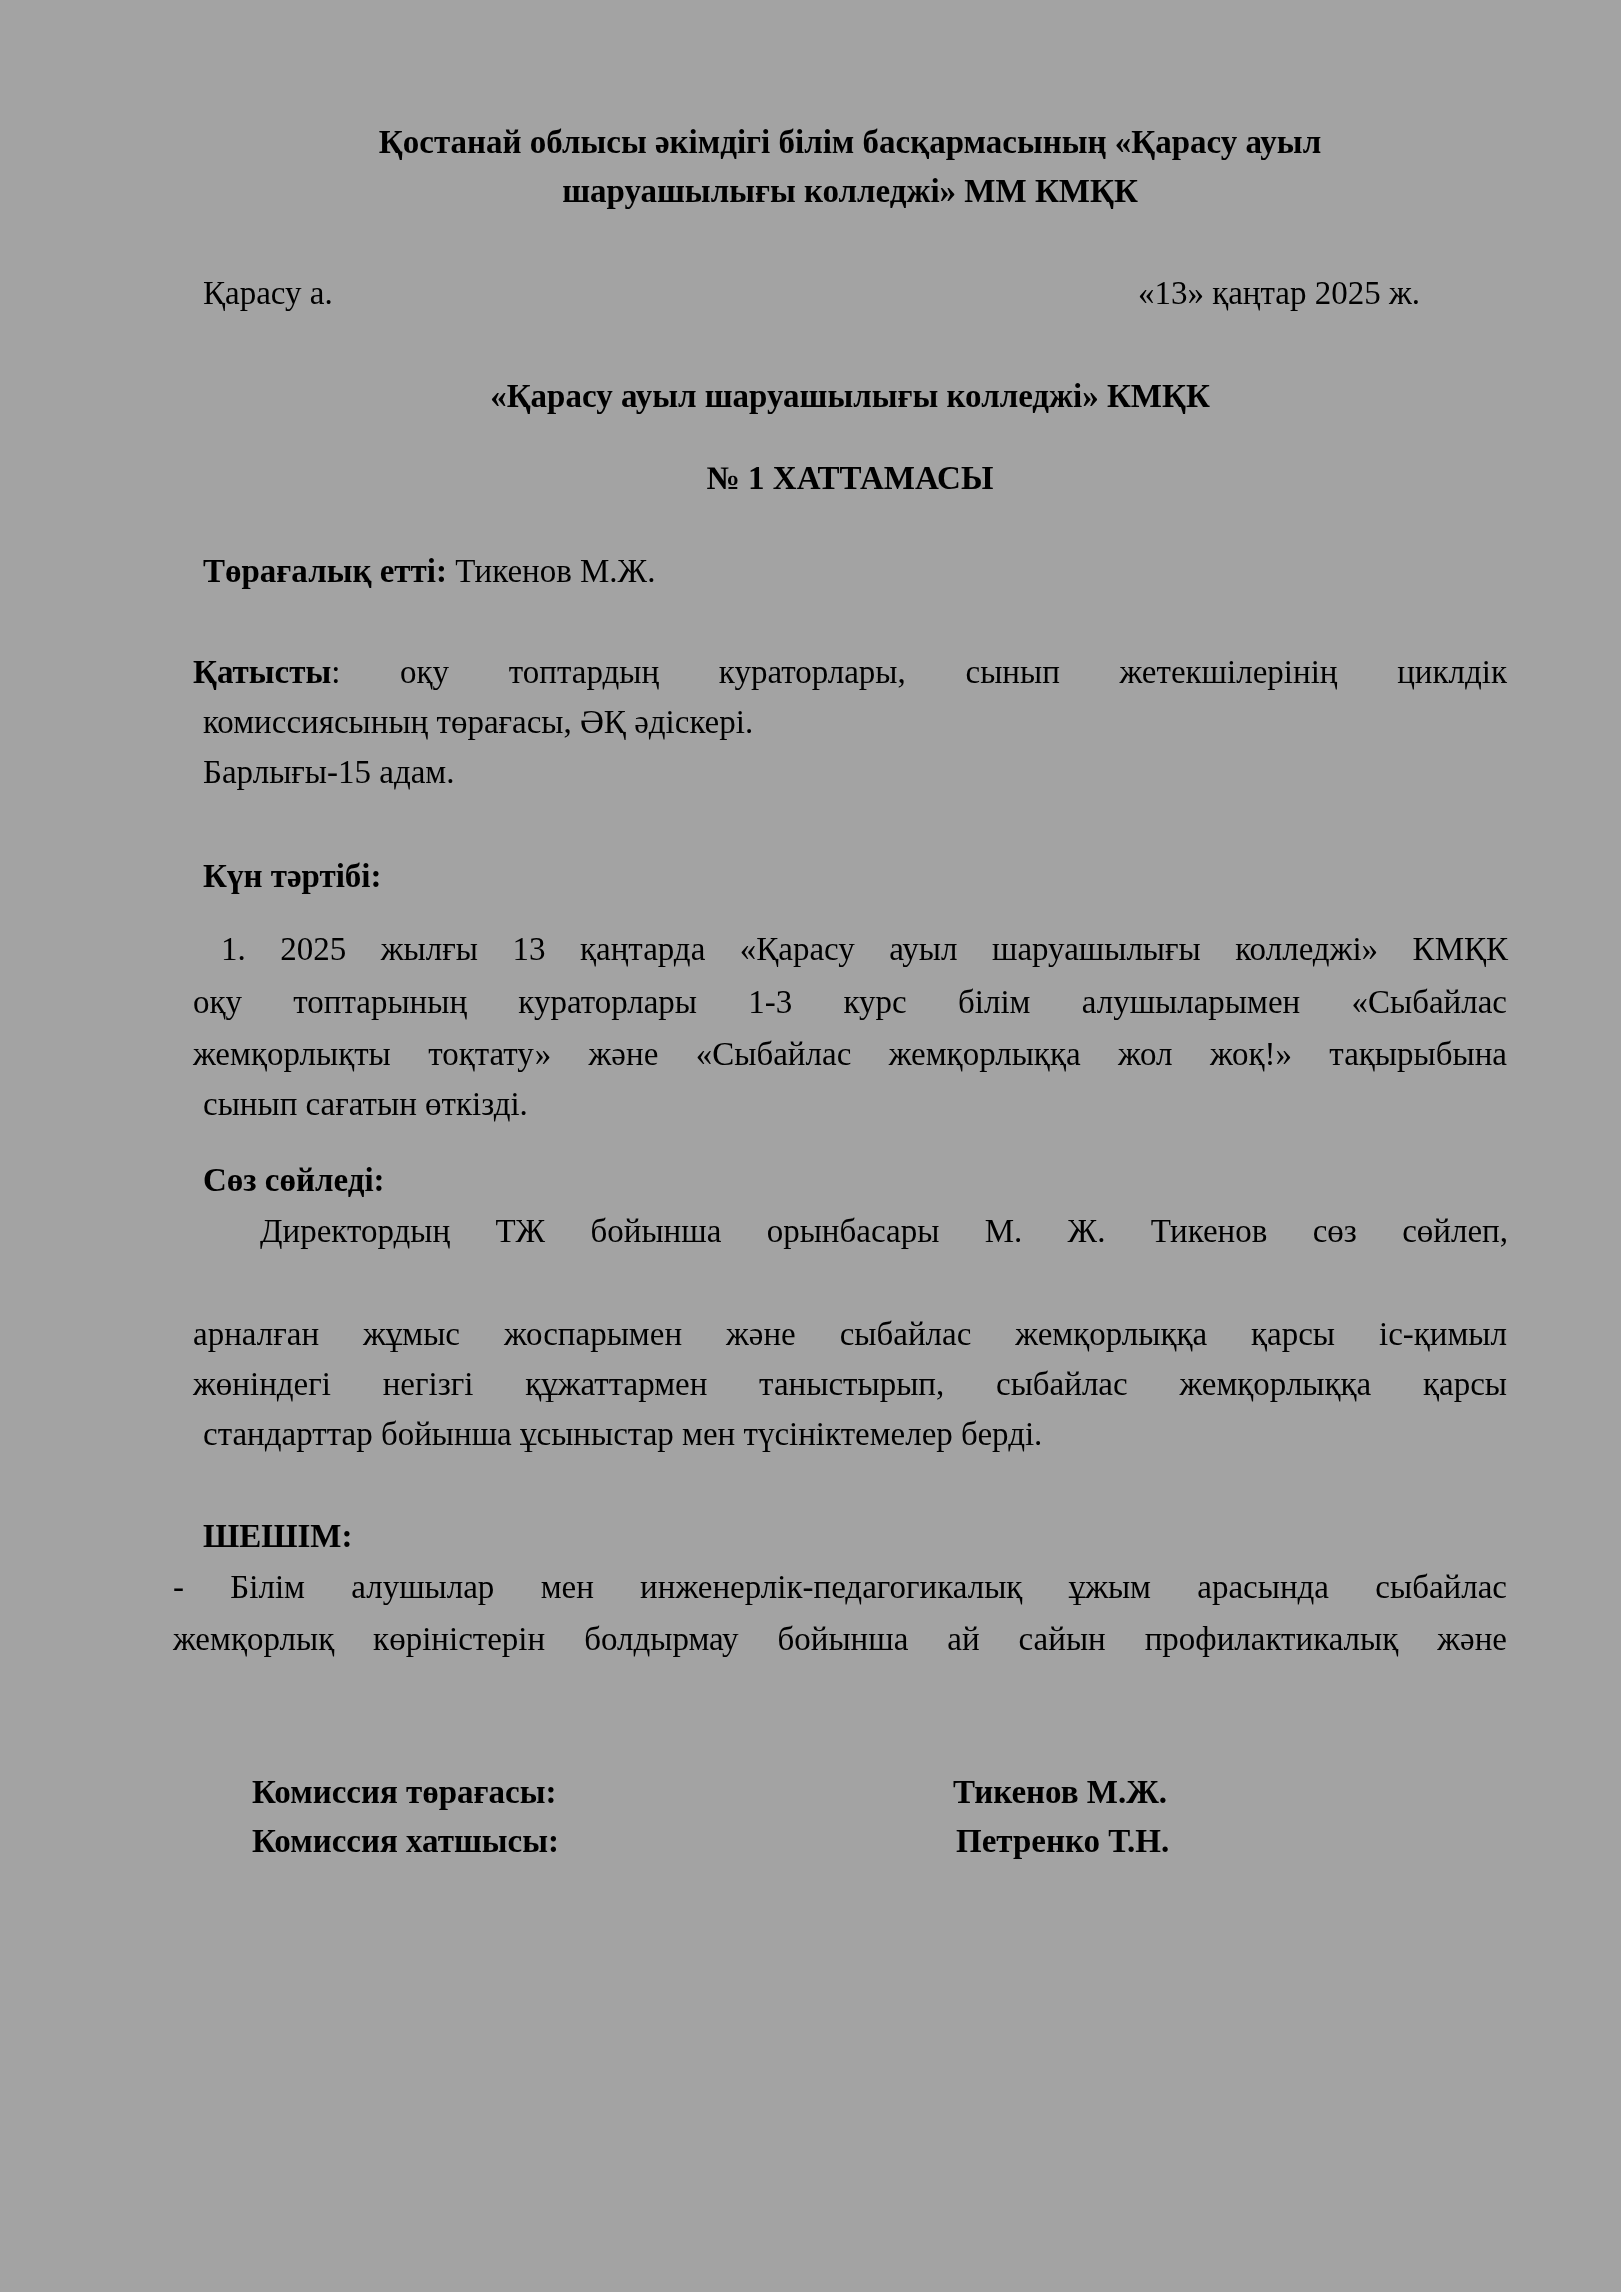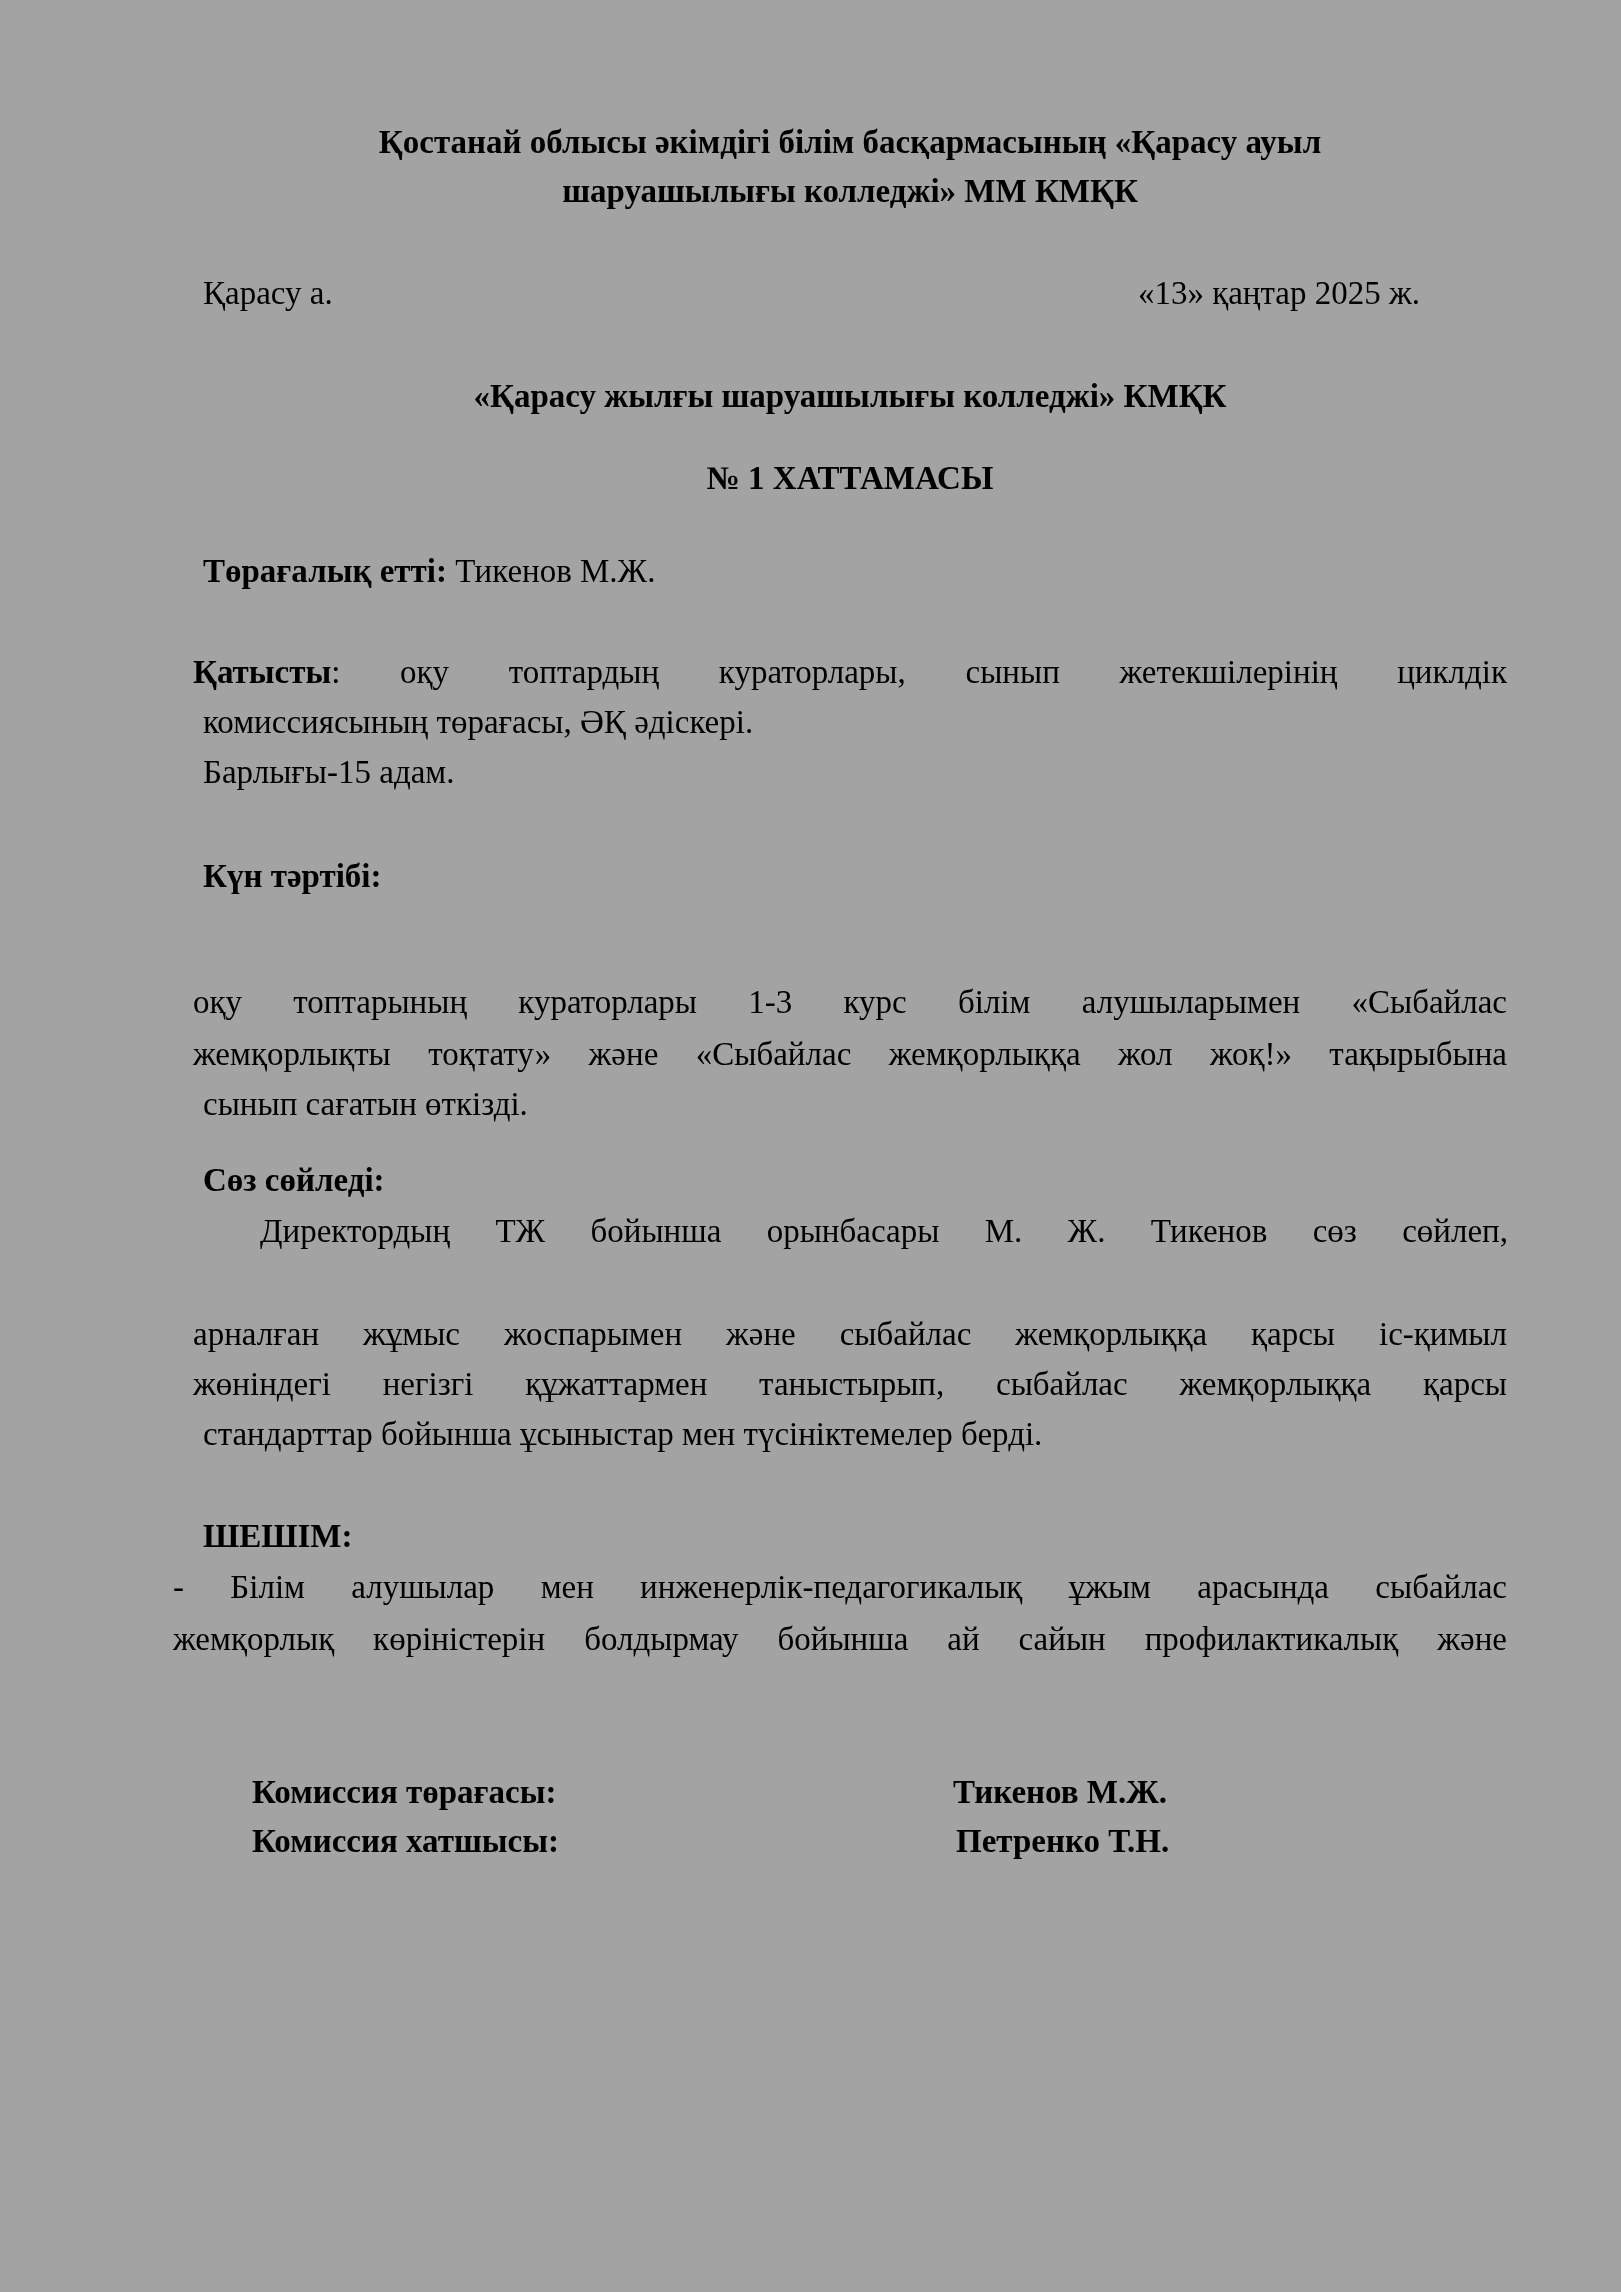--- a/index.html
+++ b/index.html
@@ -16,35 +16,36 @@
 <body>
 
 <div class="page">
 
   <div class="ln b center" style="top:123px;">Қостанай облысы әкімдігі білім басқармасының «Қарасу ауыл</div>
   <div class="ln b center" style="top:172px;">шаруашылығы колледжі» ММ КМҚК</div>
 
   <div class="ln left" style="top:274px;">Қарасу а.</div>
   <div class="ln" style="top:274px; right:201px;text-align:right;">«13»  қаңтар 2025 ж.</div>
 
-  <div class="ln b center" style="top:377px;">«Қарасу жылғы шаруашылығы колледжі» КМҚК</div>
+  <div class="ln b center" style="top:377px;">«Қарасу ауыл шаруашылығы колледжі» КМҚК</div>
   <div class="ln b center" style="top:459px;">№ 1 ХАТТАМАСЫ</div>
 
   <div class="ln left" style="top:552px;">
     <span class="b">Төрағалық етті:</span><span> Тикенов М.Ж.</span>
   </div>
 
   <div class="ln just" style="top:653px;">
     <span class="b">Қатысты</span><span>:   оқу топтардың кураторлары,   сынып жетекшілерінің циклдік</span>
   </div>
   <div class="ln left" style="top:703px;">комиссиясының төрағасы, ӘҚ әдіскері.</div>
   <div class="ln left" style="top:753px;">Барлығы-15 адам.</div>
 
   <div class="ln b left" style="top:857px;">Күн тәртібі:</div>
 
+  <div class="ln just" style="top:930px; left:221px; width:1287px;">1.  2025 жылғы 13 қаңтарда «Қарасу ауыл шаруашылығы колледжі» КМҚК</div>
   <div class="ln just" style="top:983px;">оқу топтарының кураторлары 1-3 курс білім алушыларымен «Сыбайлас</div>
   <div class="ln just" style="top:1035px;">жемқорлықты тоқтату» және «Сыбайлас жемқорлыққа жол жоқ!» тақырыбына</div>
   <div class="ln left" style="top:1085px;">сынып сағатын өткізді.</div>
 
   <div class="ln b left" style="top:1161px;">Сөз сөйледі:</div>
   <div class="ln just" style="top:1212px; left:260px; width:1248px;">Директордың ТЖ бойынша орынбасары М. Ж. Тикенов сөз сөйлеп,</div>
   <div class="ln just" style="top:1315px;">арналған жұмыс жоспарымен және сыбайлас жемқорлыққа қарсы іс-қимыл</div>
   <div class="ln just" style="top:1365px;">жөніндегі негізгі құжаттармен таныстырып, сыбайлас жемқорлыққа қарсы</div>
   <div class="ln left" style="top:1415px;">стандарттар бойынша ұсыныстар мен түсініктемелер берді.</div>
 

